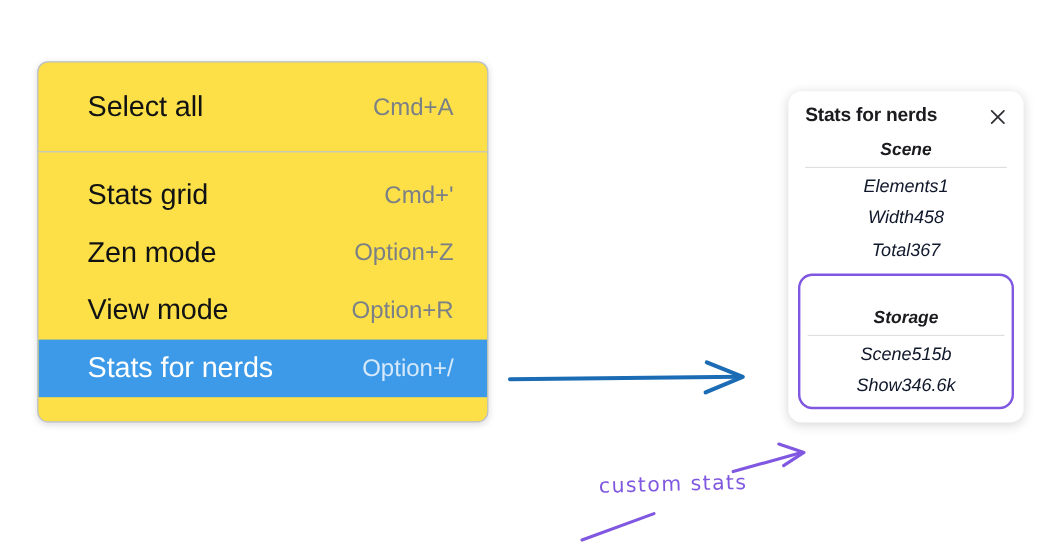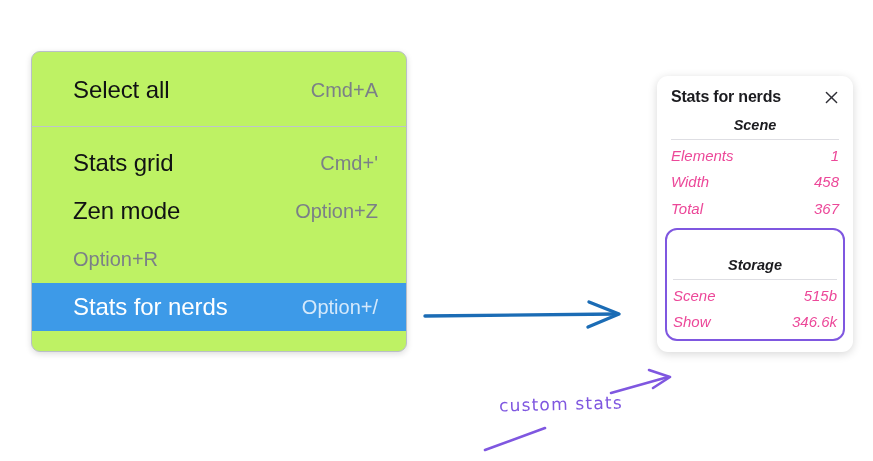--- a/index.html
+++ b/index.html
@@ -22,21 +22,21 @@
     width: 873px;
     height: 461px;
   }
 
   
   .menu {
     position: absolute;
     left: 31px;
     top: 51px;
     width: 376px;
-    background: #bef264;
+    background: #fde047;
     border: 1px solid #b9bfc8;
     border-radius: 9px;
     box-shadow: 0 2px 6px rgba(0,0,0,0.14);
     overflow: hidden;
     box-sizing: border-box;
   }
   .menu-pad-top   { height: 14px; }
   .menu-pad-mid   { height: 12px; }
   .menu-pad-bot   { height: 20px; }
 
@@ -116,23 +116,23 @@
     padding: 11px 0 6px 0;
   }
   .section-rule {
     height: 1px;
     background: #dedee3;
     margin: 0 0 3px 0;
   }
   .stat-row {
     display: flex;
     align-items: center;
-    justify-content: space-between;
+    justify-content: center;
     font-size: 15px;
-    color: #ec4899;
+    color: #0f172a;
     padding: 3px 0;
     line-height: 1.35;
   }
   .stat-row .k { white-space: nowrap; }
   .stat-row .v { white-space: nowrap; }
 
   .single-line {
     font-size: 15px;
     color: #2b2b31;
     padding: 3px 0 1px 0;
@@ -190,20 +190,21 @@
       <span class="label">Stats grid</span>
       <span class="shortcut">Cmd+'</span>
     </div>
 
     <div class="menu-item">
       <span class="label">Zen mode</span>
       <span class="shortcut">Option+Z</span>
     </div>
 
     <div class="menu-item">
+      <span class="label">View mode</span>
       <span class="shortcut">Option+R</span>
     </div>
 
     <div class="menu-item selected">
       <span class="label">Stats for nerds</span>
       <span class="shortcut">Option+/</span>
     </div>
 
     <div class="menu-pad-bot"></div>
   </div>

